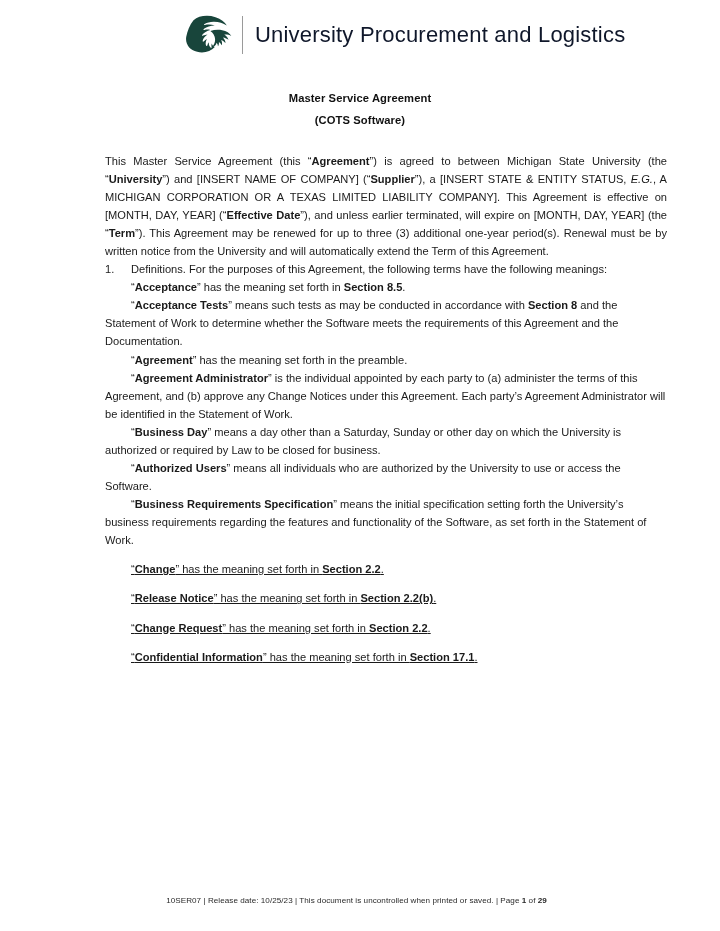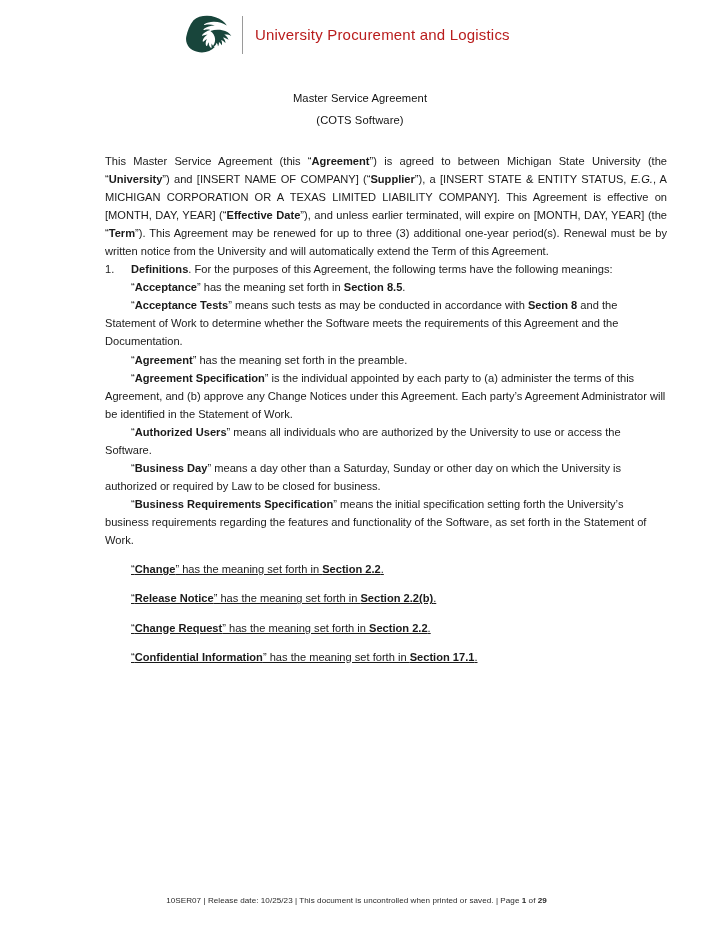--- a/index.html
+++ b/index.html
@@ -44,43 +44,43 @@
     margin: 0 12px 0 10px;
     flex: 0 0 auto;
   }
   .header-text {
     display: flex;
     flex-direction: column;
     justify-content: center;
     line-height: 1.04;
   }
   .header-line1 {
-    font-size: 15px;
-    color: #b91c1c;
+    font-size: 22px;
+    color: #0f172a;
     letter-spacing: 0.2px;
     font-weight: 400;
     white-space: nowrap;
   }
   .header-line2 {
     font-size: 11.4px;
     color: #6f6f6f;
     font-weight: 700;
     letter-spacing: 0.35px;
     margin-top: 2px;
     white-space: nowrap;
   }
 
   
   .title-block {
     text-align: center;
     margin-top: 32px;
   }
   .title-line {
     font-size: 11.2px;
-    font-weight: 400;
+    font-weight: 700;
     line-height: 1.95;
     letter-spacing: 0.1px;
     color: #111;
   }
 
   
   .body-wrap {
     padding: 0 53px 0 105px;
     margin-top: 20px;
   }
@@ -101,21 +101,21 @@
     position: relative;
     padding-left: 26px;
   }
   .sec-num {
     position: absolute;
     left: 0;
     top: 0;
     font-weight: 400;
   }
   .sec-title {
-    font-weight: 700;
+    font-weight: 400;
   }
   .defn {
     margin-top: 13px;
     font-size: 11.1px;
     line-height: 1.78;
     text-indent: 26px;
   }
   .defn.tight {
     margin-top: 11px;
     text-decoration: underline;
@@ -163,25 +163,25 @@
     <p class="para preamble"><span>This Master Service Agreement (this “</span><b>Agreement</b><span>”) is agreed to between Michigan State University (the “</span><b>University</b><span>”) and [INSERT NAME OF COMPANY] (“</span><b>Supplier</b><span>”), a [INSERT STATE &amp; ENTITY STATUS, </span><i>E.G.</i><span>, A MICHIGAN CORPORATION OR A TEXAS LIMITED LIABILITY COMPANY]. This Agreement is effective on [MONTH, DAY, YEAR] (“</span><b>Effective Date</b><span>”), and unless earlier terminated, will expire on [MONTH, DAY, YEAR] (the “</span><b>Term</b><span>”). This Agreement may be renewed for up to three (3) additional one-year period(s). Renewal must be by written notice from the University and will automatically extend the Term of this Agreement.</span></p>
 
     <p class="para sec-heading"><span class="sec-num">1.</span><b class="sec-title">Definitions</b><span>. For the purposes of this Agreement, the following terms have the following meanings:</span></p>
 
     <p class="para defn">“<b>Acceptance</b><span>” has the meaning set forth in </span><b>Section 8.5</b><span>.</span></p>
 
     <p class="para defn">“<b>Acceptance Tests</b><span>” means such tests as may be conducted in accordance with </span><b>Section 8</b><span> and the Statement of Work to determine whether the Software meets the requirements of this Agreement and the Documentation.</span></p>
 
     <p class="para defn">“<b>Agreement</b><span>” has the meaning set forth in the preamble.</span></p>
 
-    <p class="para defn">“<b>Agreement Specification</b><span>” is the individual appointed by each party to (a) administer the terms of this Agreement, and (b) approve any Change Notices under this Agreement. Each party’s Agreement Administrator will be identified in the Statement of Work.</span></p>
+    <p class="para defn">“<b>Agreement Administrator</b><span>” is the individual appointed by each party to (a) administer the terms of this Agreement, and (b) approve any Change Notices under this Agreement. Each party’s Agreement Administrator will be identified in the Statement of Work.</span></p>
+
+    <p class="para defn">“<b>Business Day</b><span>” means a day other than a Saturday, Sunday or other day on which the University is authorized or required by Law to be closed for business.</span></p>
 
     <p class="para defn">“<b>Authorized Users</b><span>” means all individuals who are authorized by the University to use or access the Software.</span></p>
-
-    <p class="para defn">“<b>Business Day</b><span>” means a day other than a Saturday, Sunday or other day on which the University is authorized or required by Law to be closed for business.</span></p>
 
     <p class="para defn">“<b>Business Requirements Specification</b><span>” means the initial specification setting forth the University’s business requirements regarding the features and functionality of the Software, as set forth in the Statement of Work.</span></p>
 
     <p class="para defn tight">“<b>Change</b><span>” has the meaning set forth in </span><b>Section 2.2</b><span>.</span></p>
 
     <p class="para defn tight">“<b>Release Notice</b><span>” has the meaning set forth in </span><b>Section 2.2(b)</b><span>.</span></p>
 
 
     <p class="para defn tight">“<b>Change Request</b><span>” has the meaning set forth in </span><b>Section 2.2</b><span>.</span></p>
 

